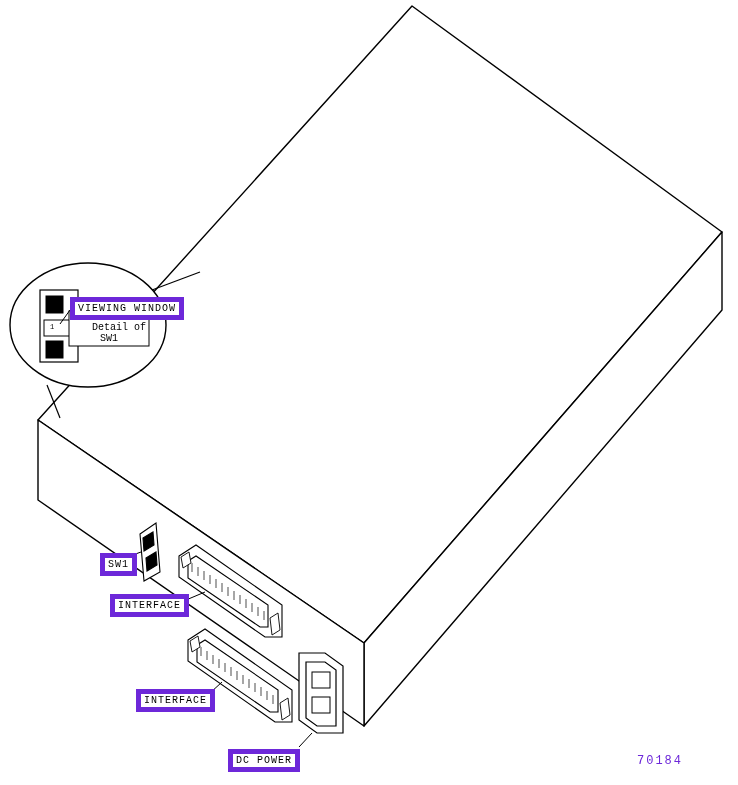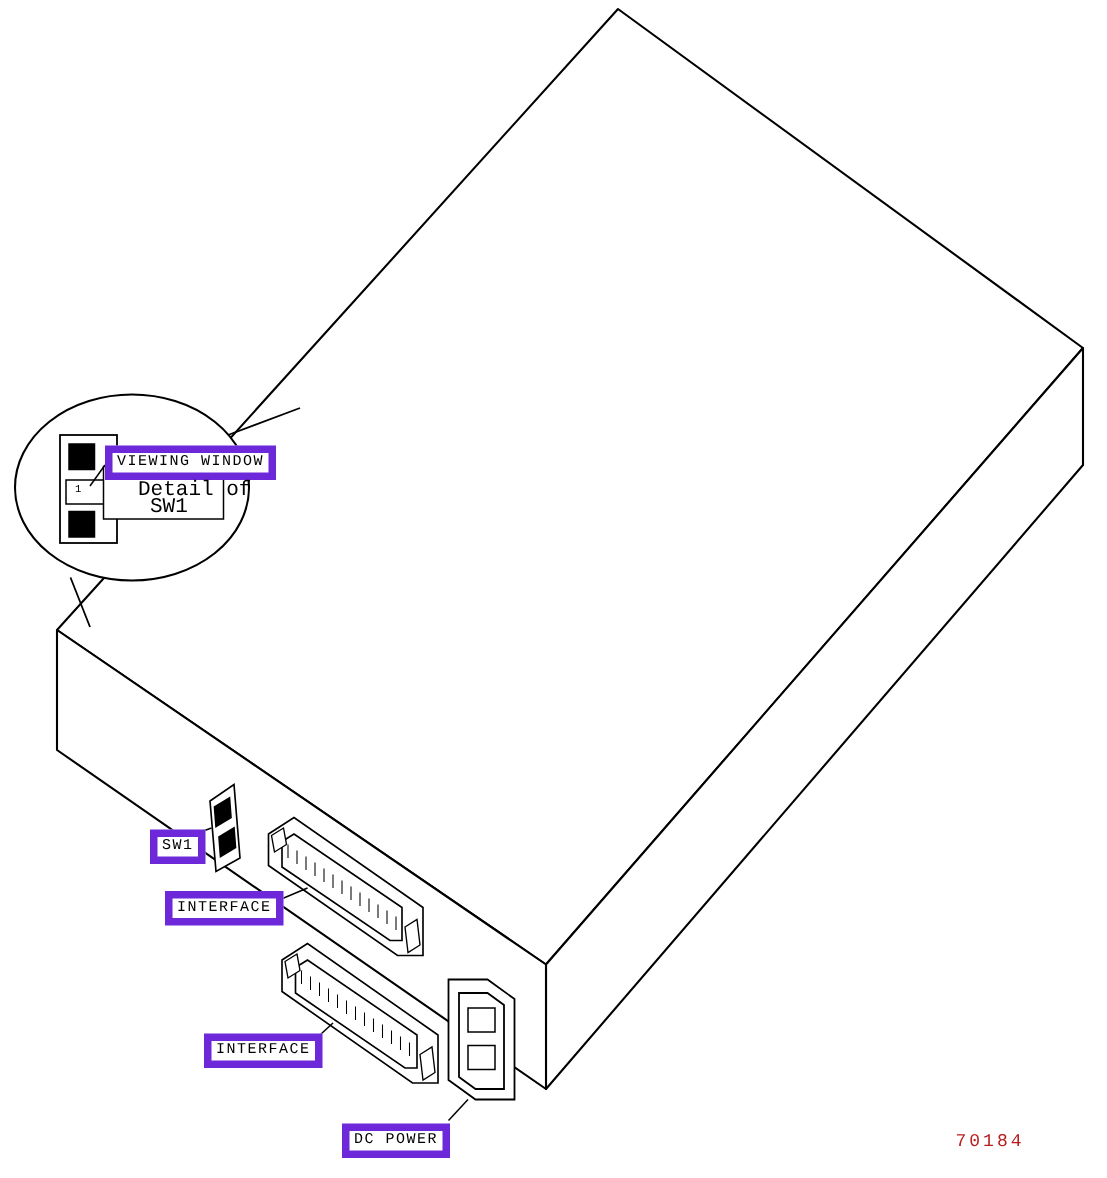--- a/index.html
+++ b/index.html
@@ -31,27 +31,27 @@
     color: #000;
     padding: 1px 3px;
     white-space: nowrap;
     line-height: 11px;
   }
   .fig-num {
     position: absolute;
     font-family: "Liberation Mono", monospace;
     font-size: 12px;
     letter-spacing: 2px;
-    color: #b91c1c;
+    color: #6d28d9;
     white-space: nowrap;
   }
   .detail-text {
     position: absolute;
     font-family: "Liberation Mono", monospace;
-    font-size: 14px;
+    font-size: 10px;
     color: #000;
     white-space: nowrap;
     line-height: 11px;
   }
   .sw-num {
     position: absolute;
     font-family: "Liberation Mono", monospace;
     font-size: 7px;
     color: #000;
   }

